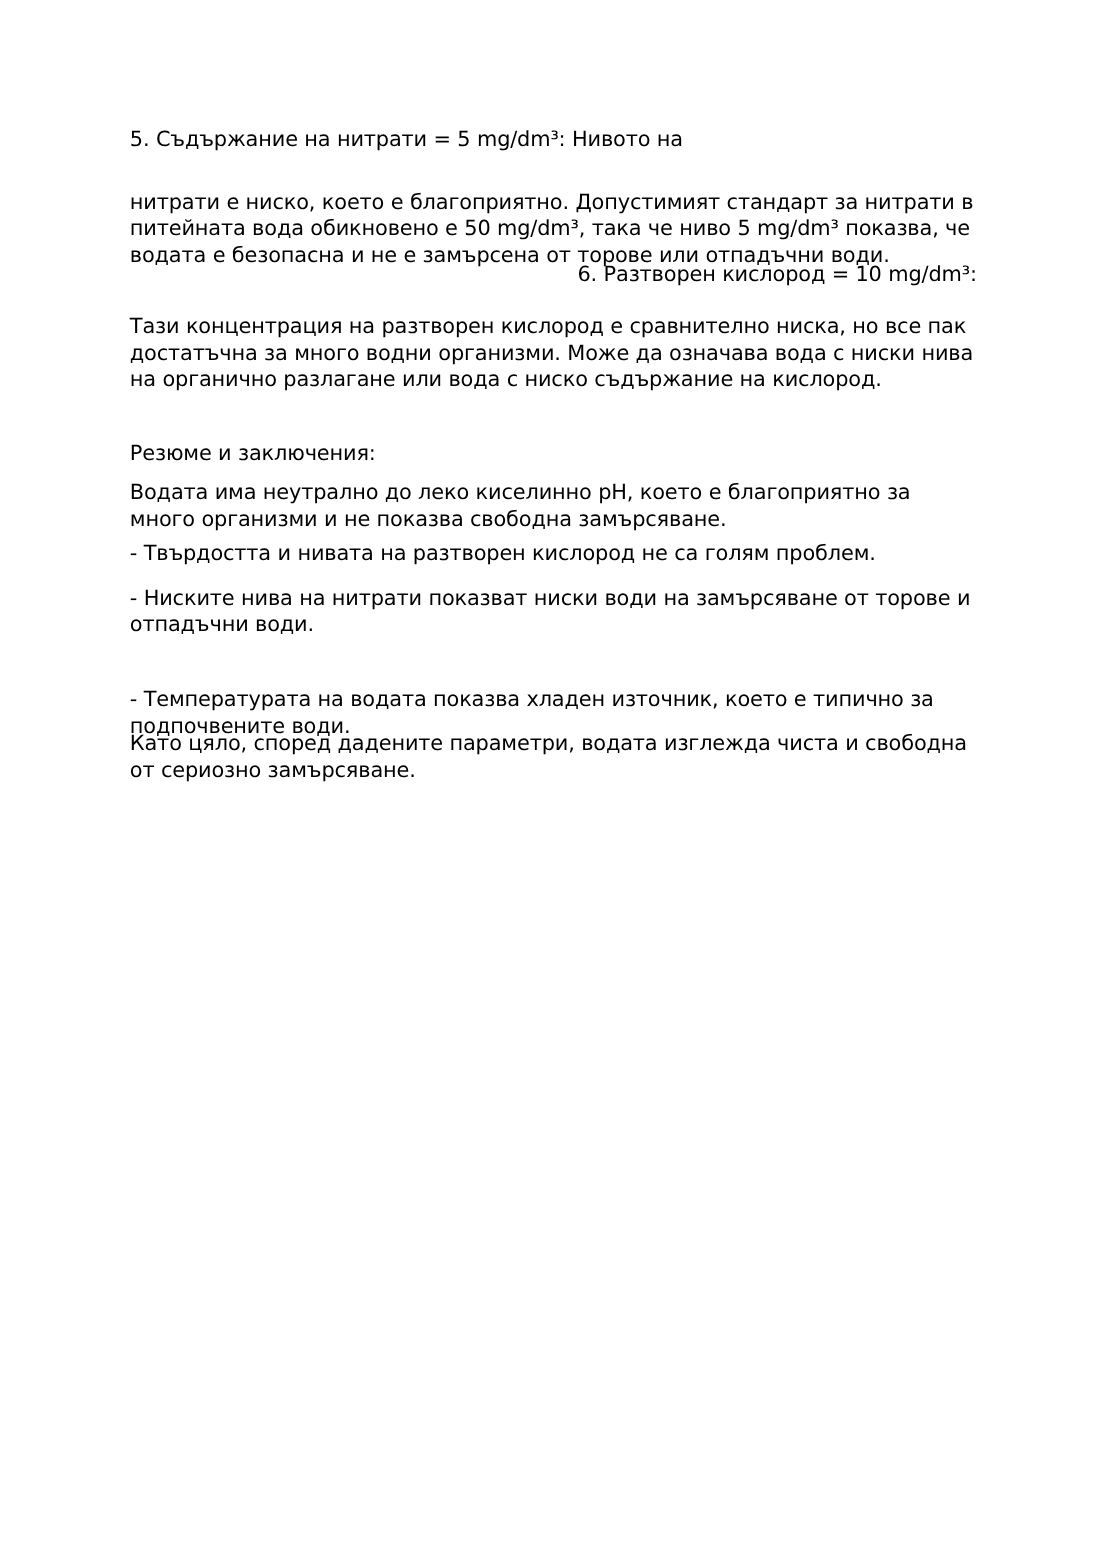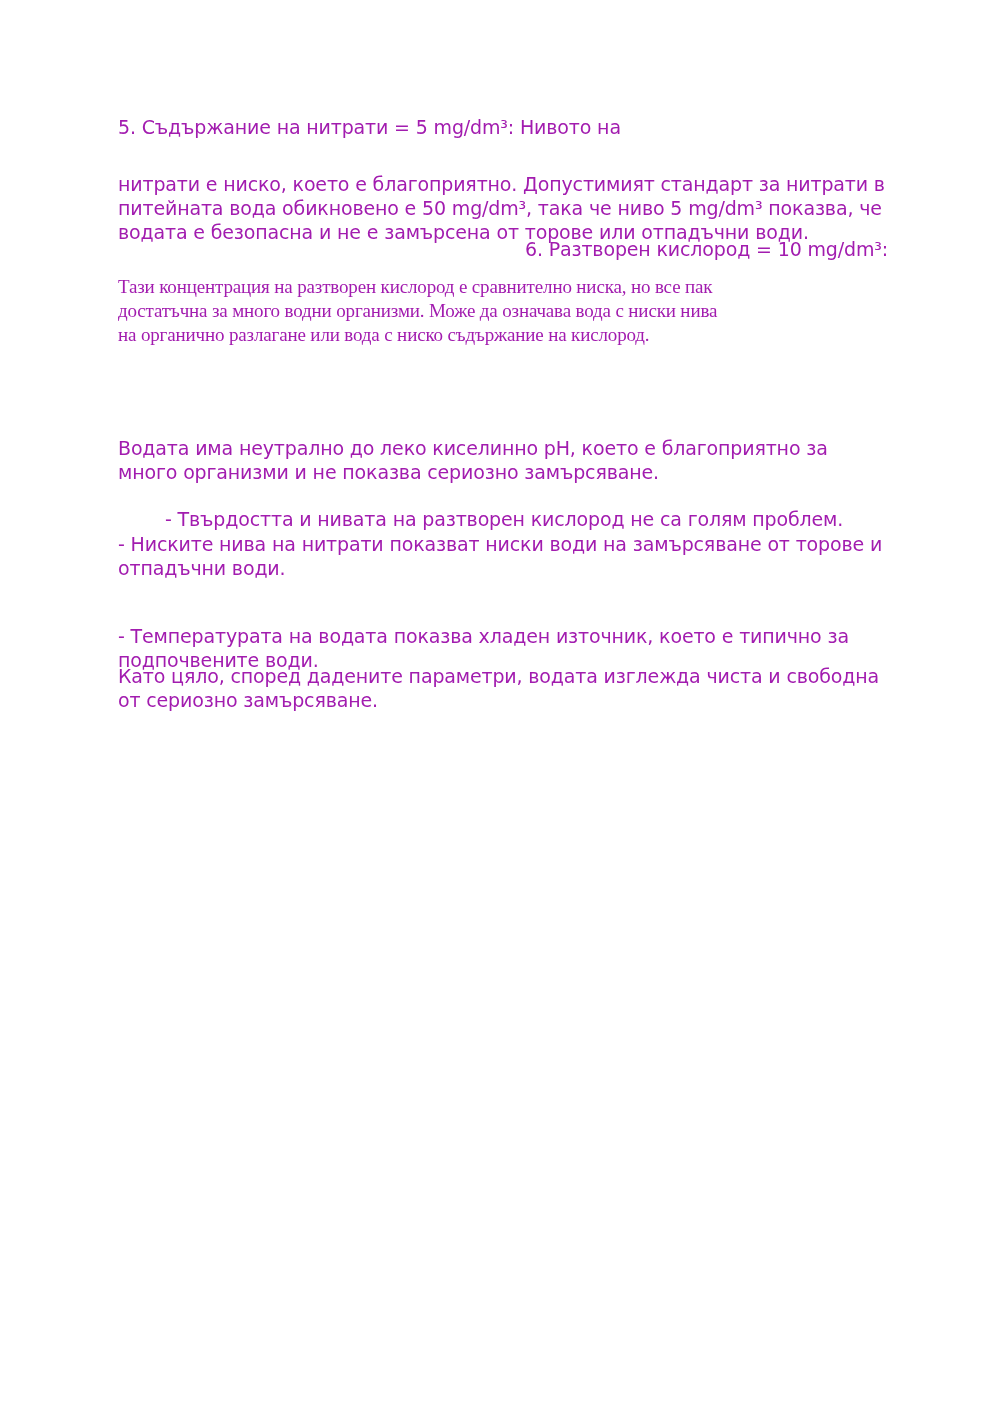--- a/index.html
+++ b/index.html
@@ -19,48 +19,49 @@
     inset: 0;
     background: #ffffff;
   }
   .para {
     position: absolute;
     left: 118px;
     width: 770px;
     font-size: 19px;
     line-height: 24px;
     letter-spacing: -0.15px;
-    color: #a21caf;
+    color: #000000;
     white-space: pre-line;
   }
   .p1  { top: 115px; }
   .p2  { top: 172px; }
   .p3  { top: 237px; text-align: right; }
-  .p4  { top: 275px; font-family: Liberation Serif, serif; }
+  .p4  { top: 285px; }
   .p6  { top: 400px; }
   .p7  { top: 436px; }
-  .p8  { top: 507px; margin-left: 47px; }
+  .p8  { top: 491px; }
   .p9  { top: 532px; }
   .p10 { top: 624px; }
   .p11 { top: 652px; margin-top: 12px; }
 </style>
 </head>
 <body>
 
 <div class="page">
   <div class="para p1">5. Съдържание на нитрати = 5 mg/dm³: Нивото на</div>
   <div class="para p2">нитрати е ниско, което е благоприятно. Допустимият стандарт за нитрати в
 питейната вода обикновено е 50 mg/dm³, така че ниво 5 mg/dm³ показва, че
 водата е безопасна и не е замърсена от торове или отпадъчни води.</div>
   <div class="para p3">6. Разтворен кислород = 10 mg/dm³:</div>
   <div class="para p4">Тази концентрация на разтворен кислород е сравнително ниска, но все пак
 достатъчна за много водни организми. Може да означава вода с ниски нива
 на органично разлагане или вода с ниско съдържание на кислород.</div>
+  <div class="para p6">Резюме и заключения:</div>
   <div class="para p7">Водата има неутрално до леко киселинно pH, което е благоприятно за
-много организми и не показва сериозно замърсяване.</div>
+много организми и не показва свободна замърсяване.</div>
   <div class="para p8">- Твърдостта и нивата на разтворен кислород не са голям проблем.</div>
   <div class="para p9">- Ниските нива на нитрати показват ниски води на замърсяване от торове и
 отпадъчни води.</div>
   <div class="para p10">- Температурата на водата показва хладен източник, което е типично за
 подпочвените води.</div>
   <div class="para p11">Като цяло, според дадените параметри, водата изглежда чиста и свободна
 от сериозно замърсяване.</div>
 </div>
 
 </body></html>

